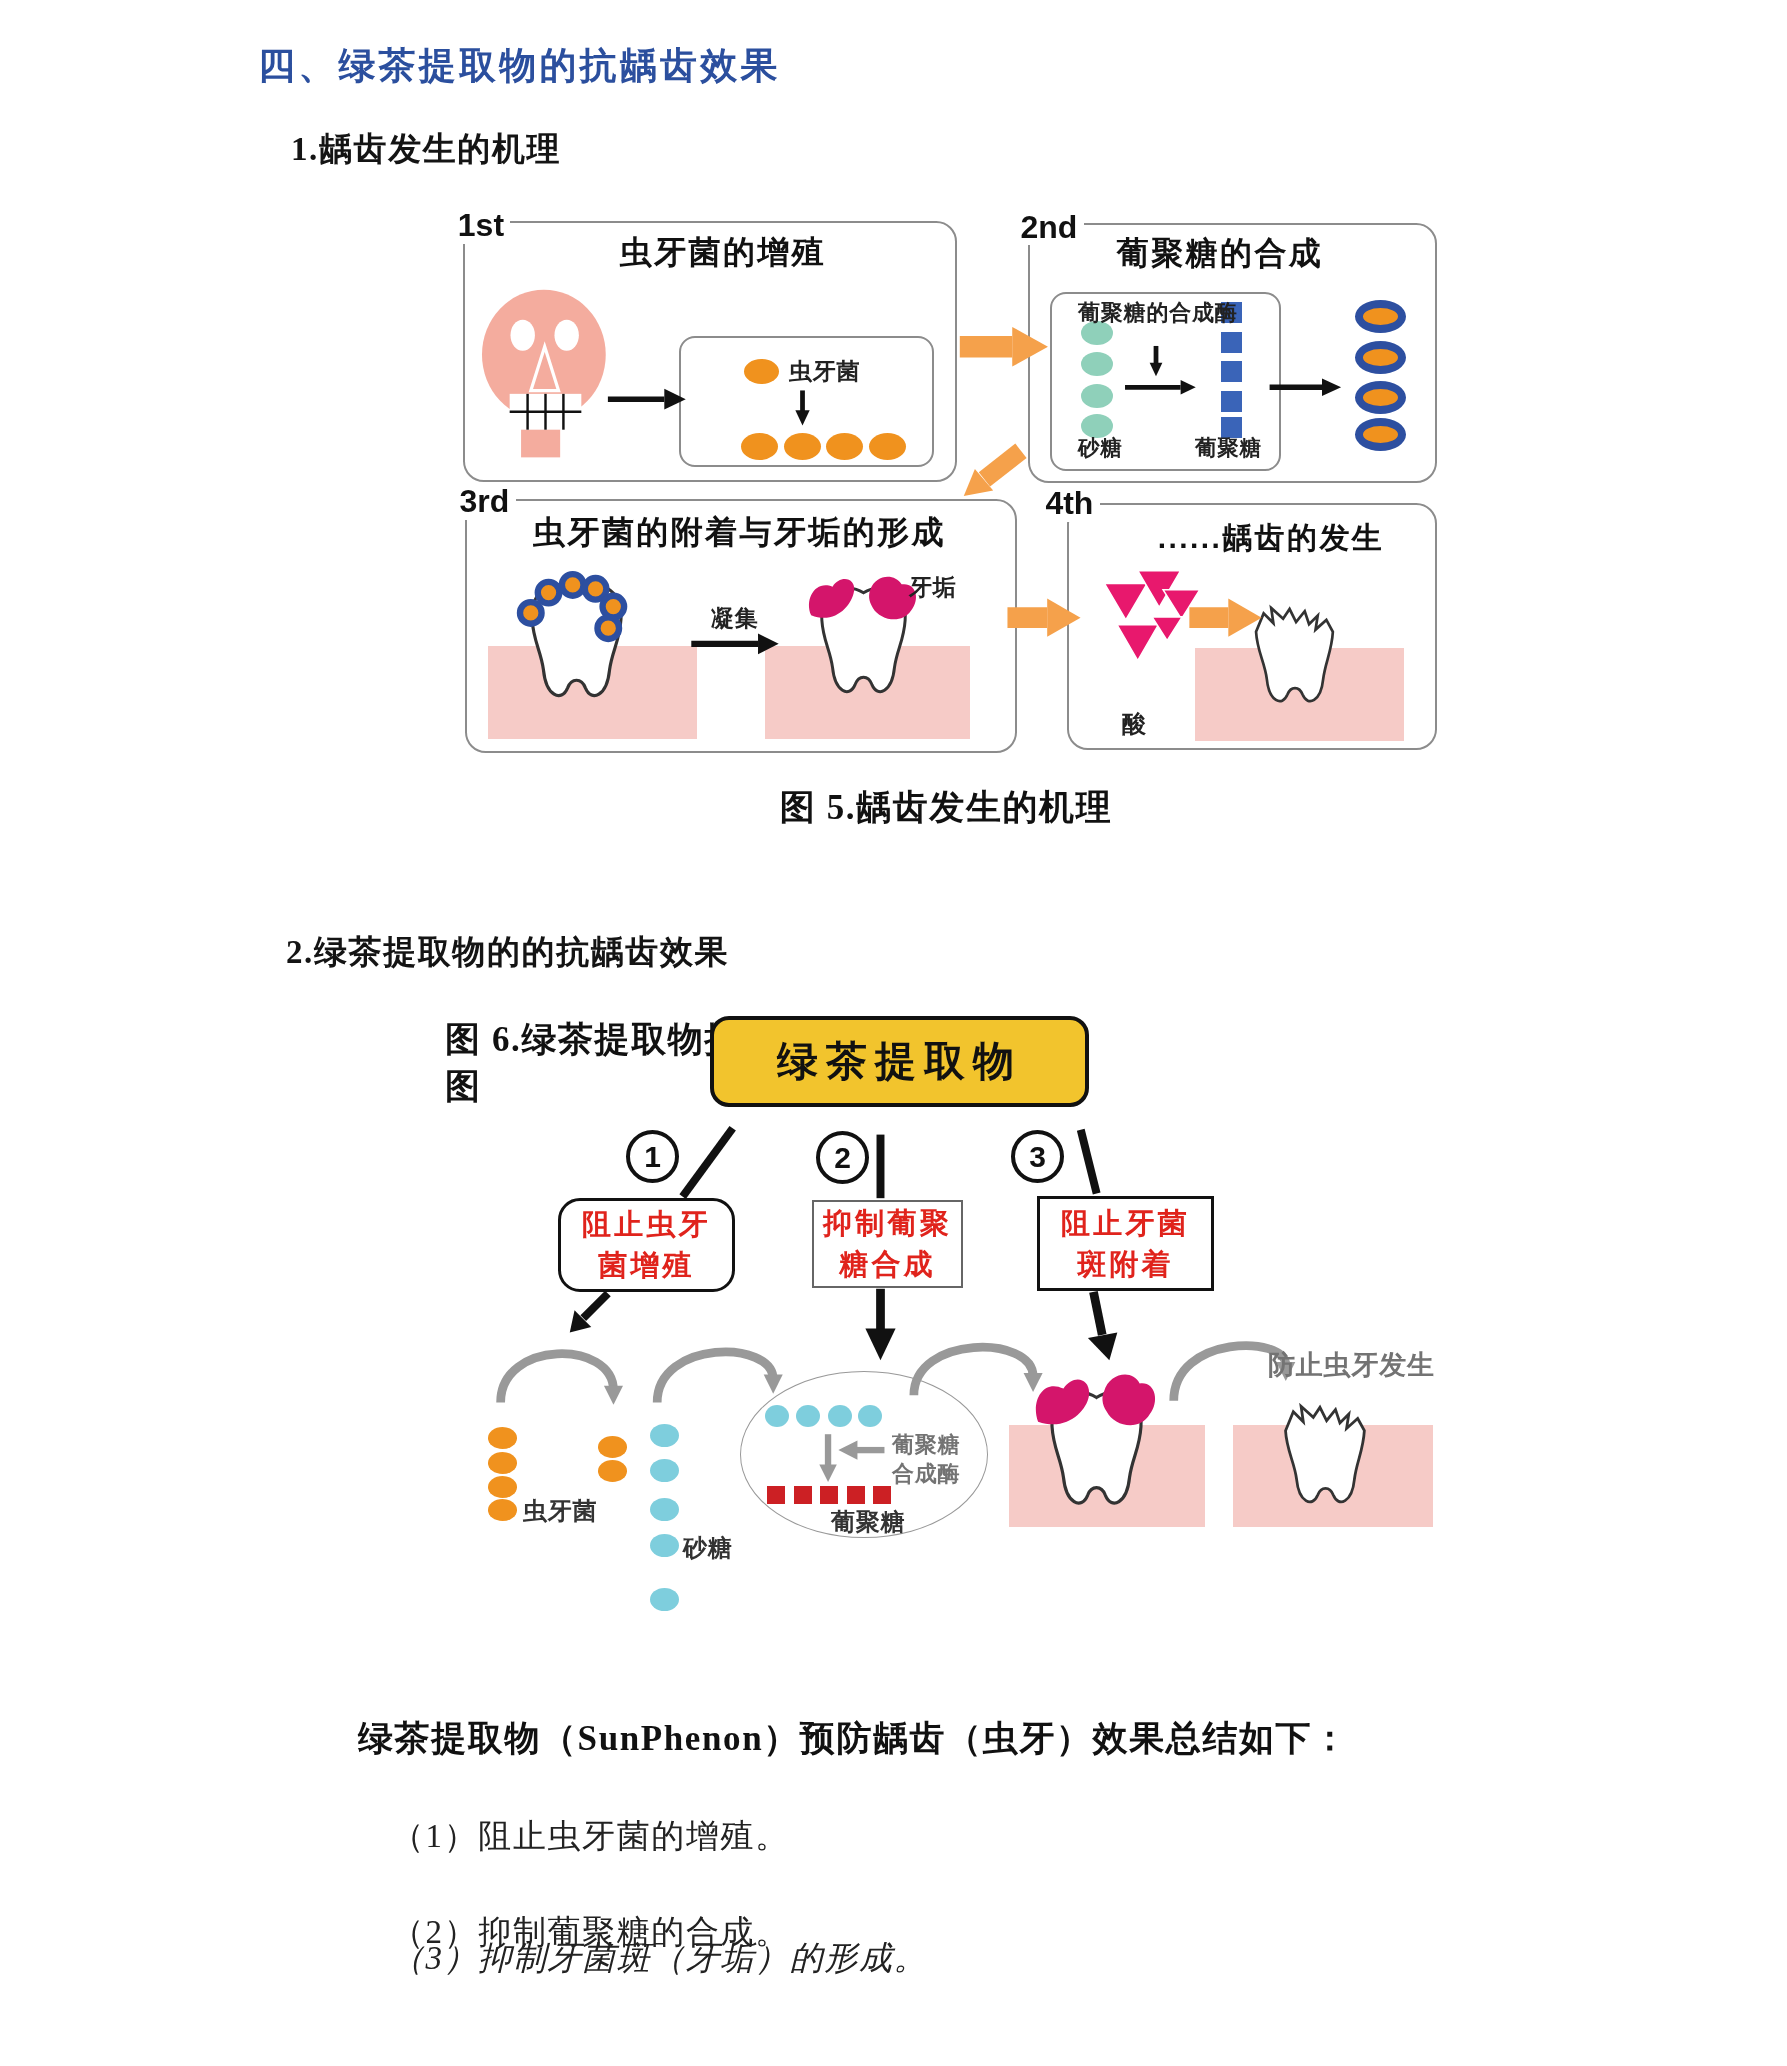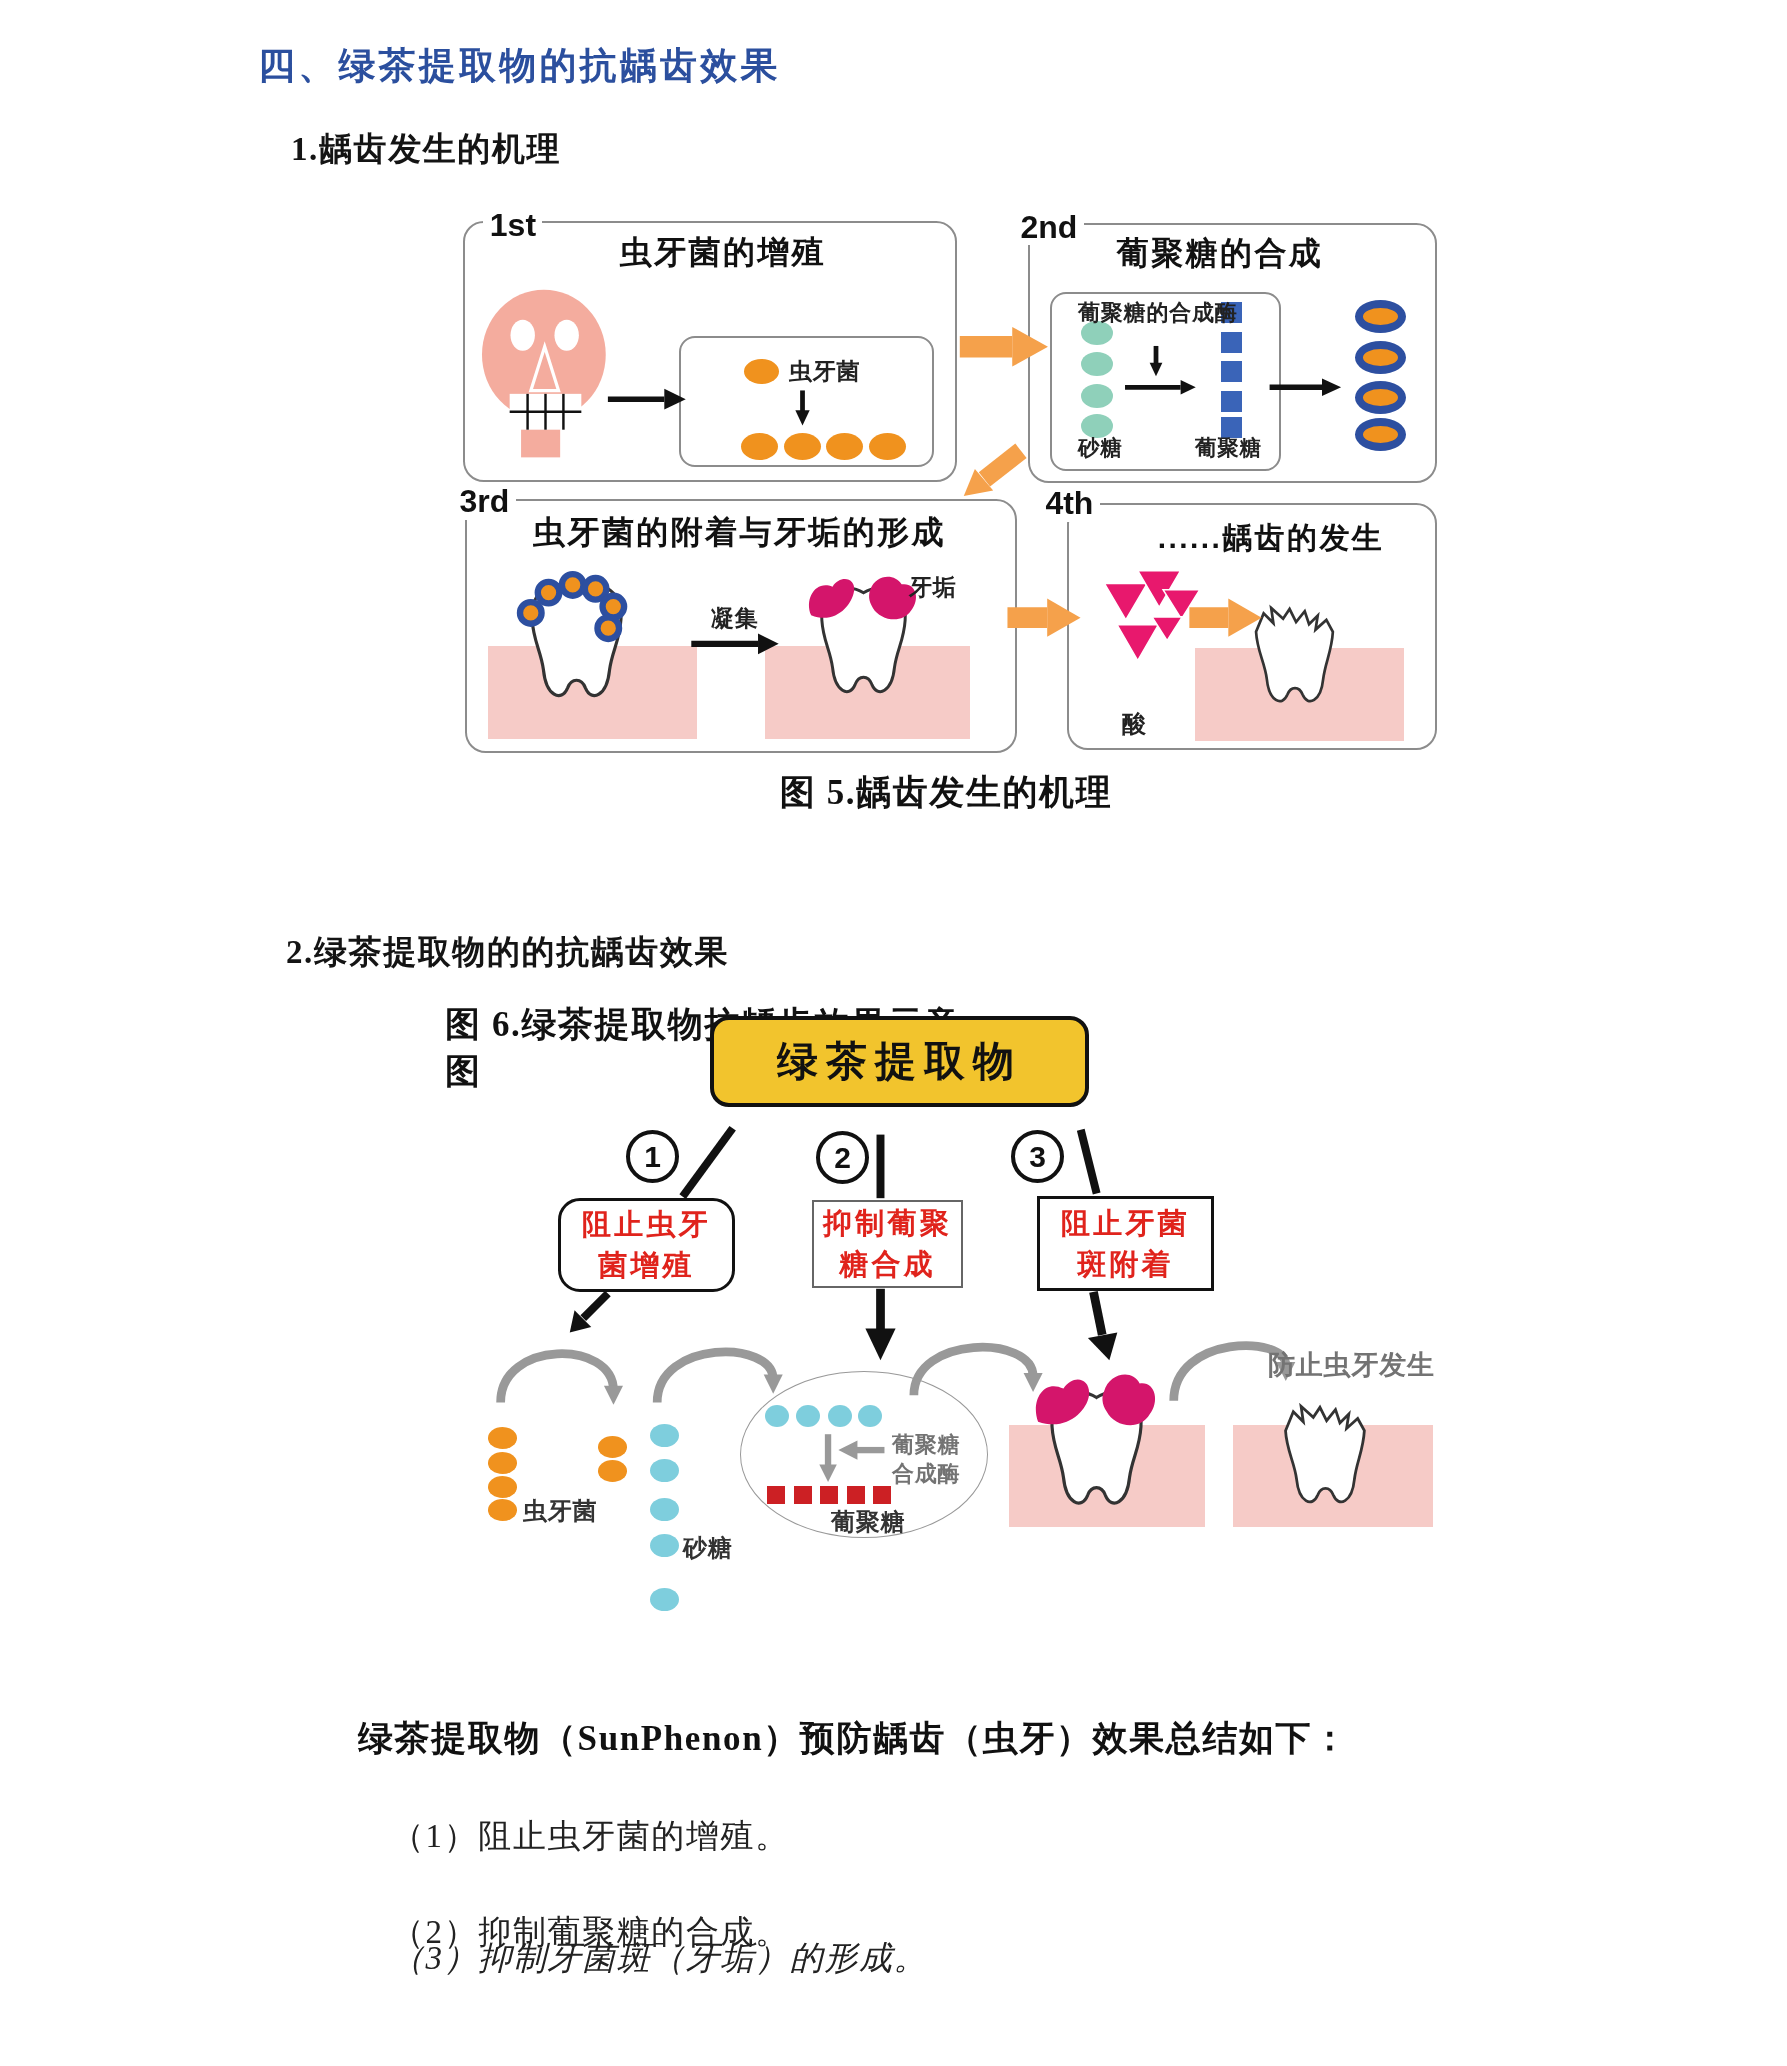--- a/index.html
+++ b/index.html
@@ -1,21 +1,21 @@
 <!DOCTYPE html>
 <html style="font-size:12.7px"><head>
 <meta charset="utf-8">
 <style>
   html,body{margin:0;padding:0;background:#fff;}
   .page{position:relative;width:1787px;height:2066px;background:#ffffff;
         font-family:"Liberation Sans",sans-serif;overflow:hidden;}
   .abs{position:absolute;}
   .doc-title{font:bold 37px "Liberation Serif",serif;color:#2B4F9E;letter-spacing:3.2px;}
   .sec-head{font:600 33px "Liberation Serif",serif;color:#141414;letter-spacing:1.6px;}
-  .caption{font:bold 35px "Liberation Serif",serif;color:#111;text-align:center;letter-spacing:1.6px;}
+  .caption{font:bold 35px "Liberation Serif",serif;color:#111;text-align:center;letter-spacing:1.6px;margin-top:15px;}
   .para{font:bold 35px "Liberation Serif",serif;color:#111;letter-spacing:1.6px;}
   .listitem{font:400 33px "Liberation Serif",serif;color:#222;letter-spacing:1.6px;}
   
   .sbox{position:absolute;border:2.4px solid #8C8C8C;border-radius:20.7px;background:transparent;}
   .inbox{position:absolute;border:2.4px solid #8C8C8C;border-radius:16px;background:#fff;}
   .stag{position:absolute;font:bold 32px "Liberation Sans",sans-serif;color:#111;background:#fff;
         padding:0 6.4px;line-height:1.15;z-index:7;}
   .btitle{position:absolute;font:bold 32px "Liberation Sans",sans-serif;color:#111;
           text-align:center;letter-spacing:2.4px;z-index:6;}
   .lbl{position:absolute;font:600 23px "Liberation Sans",sans-serif;color:#222;z-index:6;letter-spacing:0.8px;}
@@ -53,21 +53,21 @@
   <div class="abs doc-title" style="left:258px;top:41px;">四、绿茶提取物的抗龋齿效果</div>
   <div class="abs sec-head" style="left:291px;top:127px;">1.龋齿发生的机理</div>
 
   <div class="abs" style="left:445px;top:199px;width:1001px;height:564px;">
 
     <div class="sbox" style="left:18.3px;top:22px;width:490px;height:257px;"></div>
     <div class="sbox" style="left:583px;top:24px;width:405px;height:256px;"></div>
     <div class="sbox" style="left:20px;top:300px;width:548px;height:250px;"></div>
     <div class="sbox" style="left:622px;top:304px;width:366px;height:243px;"></div>
 
-    <div class="stag" style="left:6.4px;top:8px;margin-left:32px;">1st</div>
+    <div class="stag" style="left:6.4px;top:8px;">1st</div>
     <div class="stag" style="left:569px;top:9.5px;">2nd</div>
     <div class="stag" style="left:8px;top:284px;">3rd</div>
     <div class="stag" style="left:594px;top:286px;">4th</div>
 
     <div class="btitle" style="left:127px;top:32px;width:302px;">虫牙菌的增殖</div>
     <div class="btitle" style="left:624px;top:33px;width:302px;font-family:Liberation Serif, serif;">葡聚糖的合成</div>
     <div class="btitle" style="left:72px;top:312px;width:445px;">虫牙菌的附着与牙垢的形成</div>
     <div class="btitle" style="left:683px;top:319px;width:286px;font-size:30px;">......龋齿的发生</div>
 
     <svg class="fig-svg" style="left:35px;top:89px;" width="131" height="171" viewBox="0 0 160 210">

